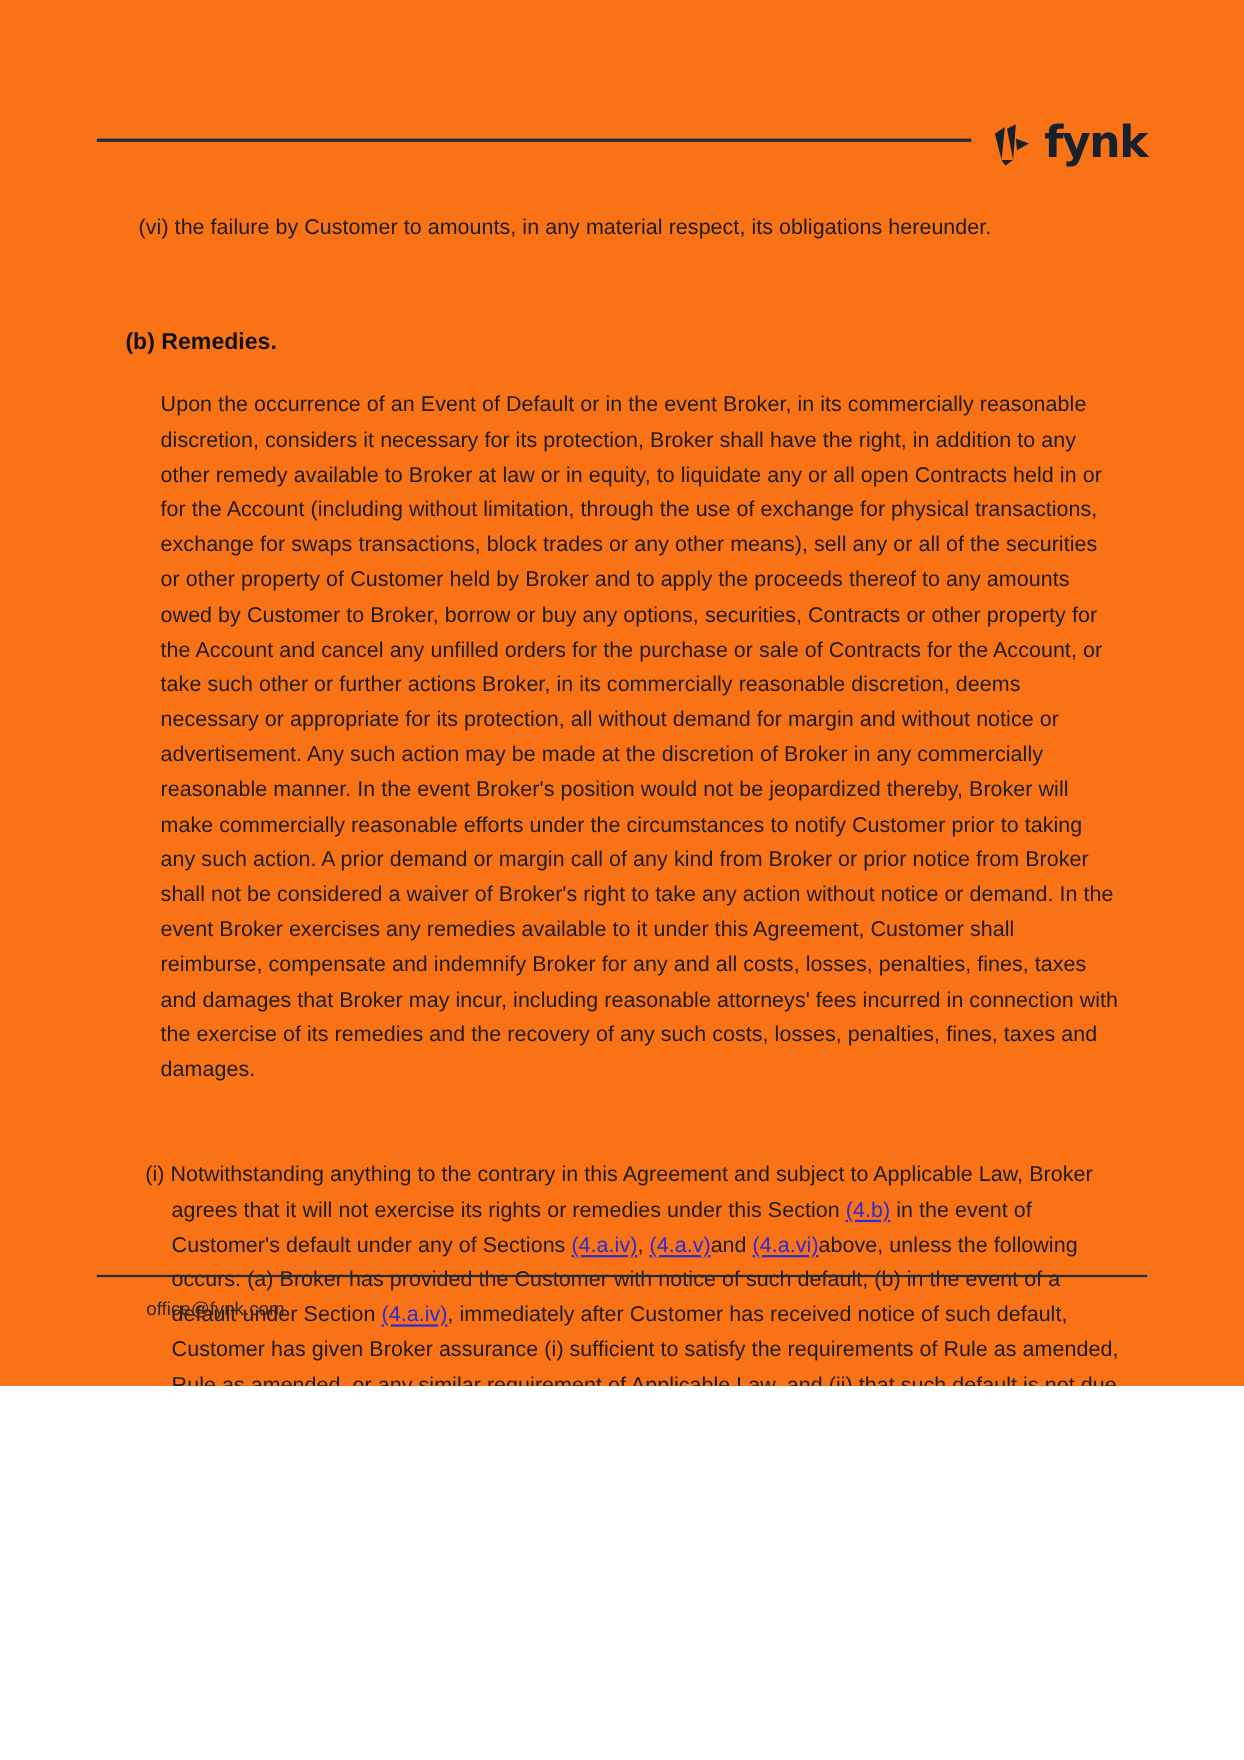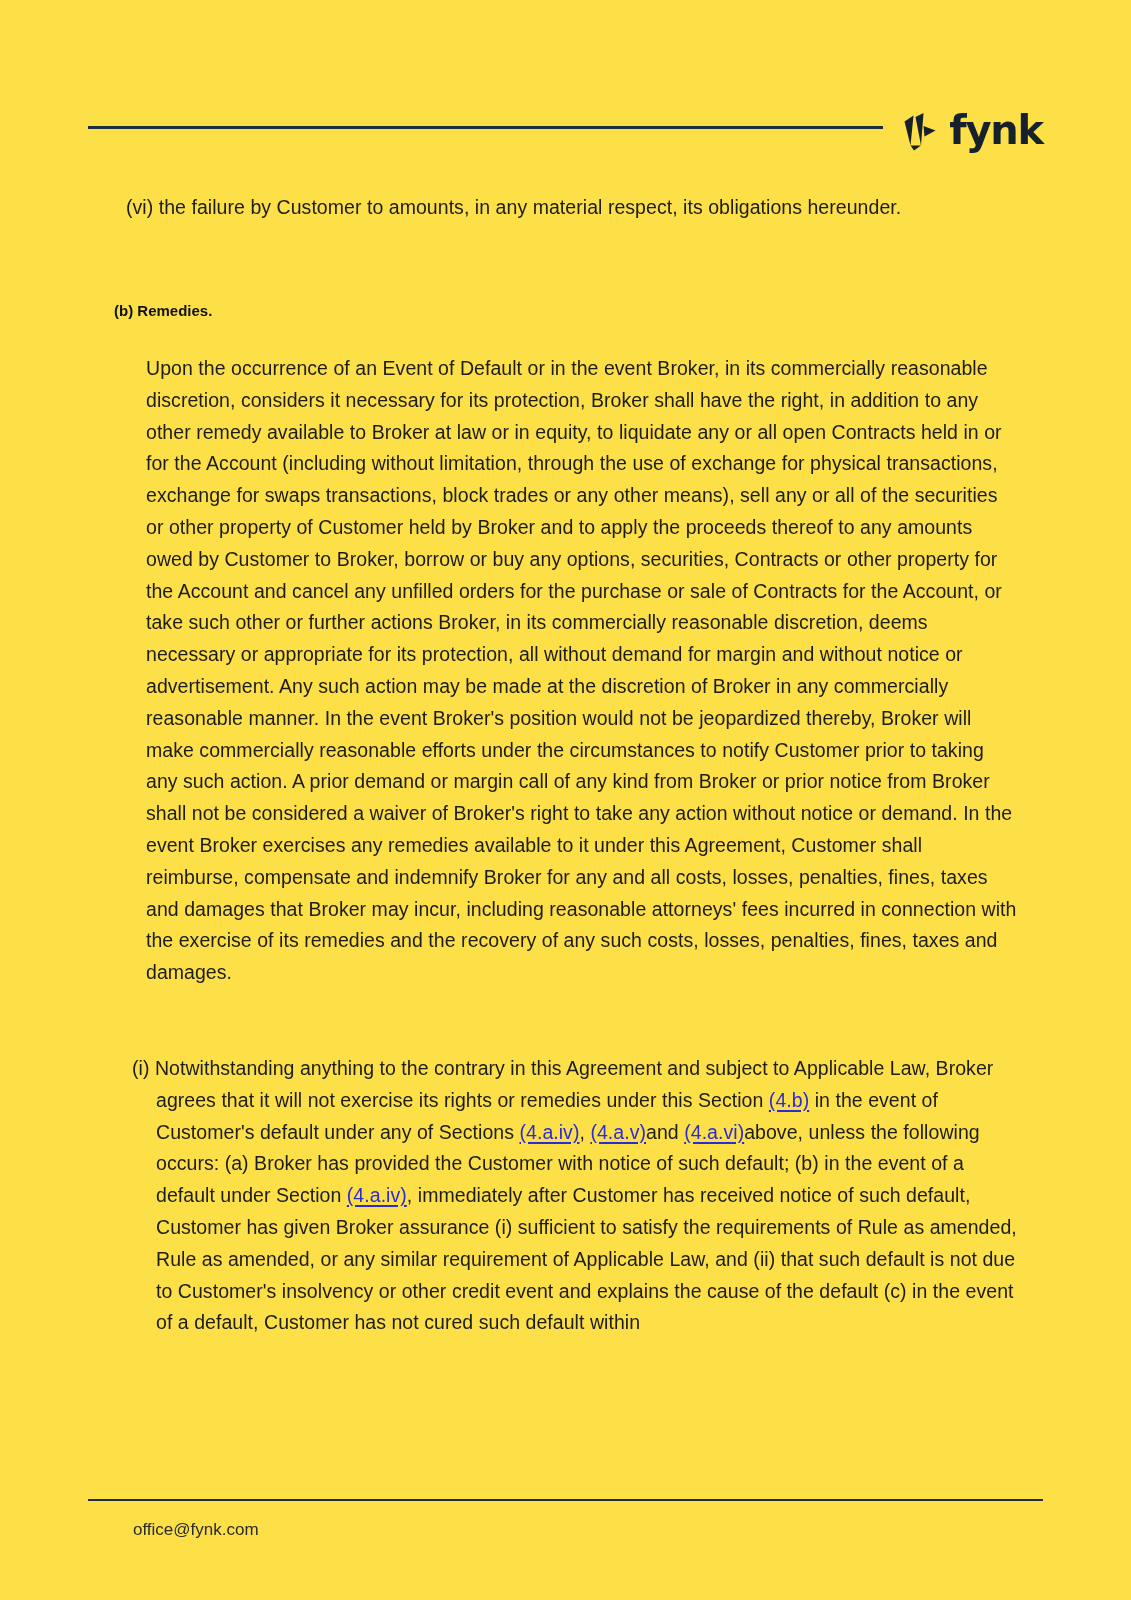--- a/index.html
+++ b/index.html
@@ -5,22 +5,22 @@
 <style>
   html, body {
     margin: 0;
     padding: 0;
     background: #ffffff;
   }
 
   .page {
     position: relative;
     width: 1131px;
-    height: 1600px;
-    background: #fde047;
+    height: 1260px;
+    background: #f97316;
     font-family: "Liberation Sans", sans-serif;
     color: #1a1a1a;
     overflow: hidden;
     box-sizing: border-box;
   }
 
   
   .page-header {
     position: absolute;
     top: 104px;
@@ -79,21 +79,21 @@
     letter-spacing: 0.05px;
   }
 
   .roman-item {
     padding-left: 47px;
     text-indent: -9px;
   }
 
   .section-heading {
     margin-top: 72px;
-    font-size: 15px;
+    font-size: 21px;
     font-weight: 700;
     line-height: 31.8px;
     color: #111111;
     padding-left: 26px;
   }
 
   .body-block {
     margin-top: 26px;
     padding-left: 58px;
     padding-right: 24px;

